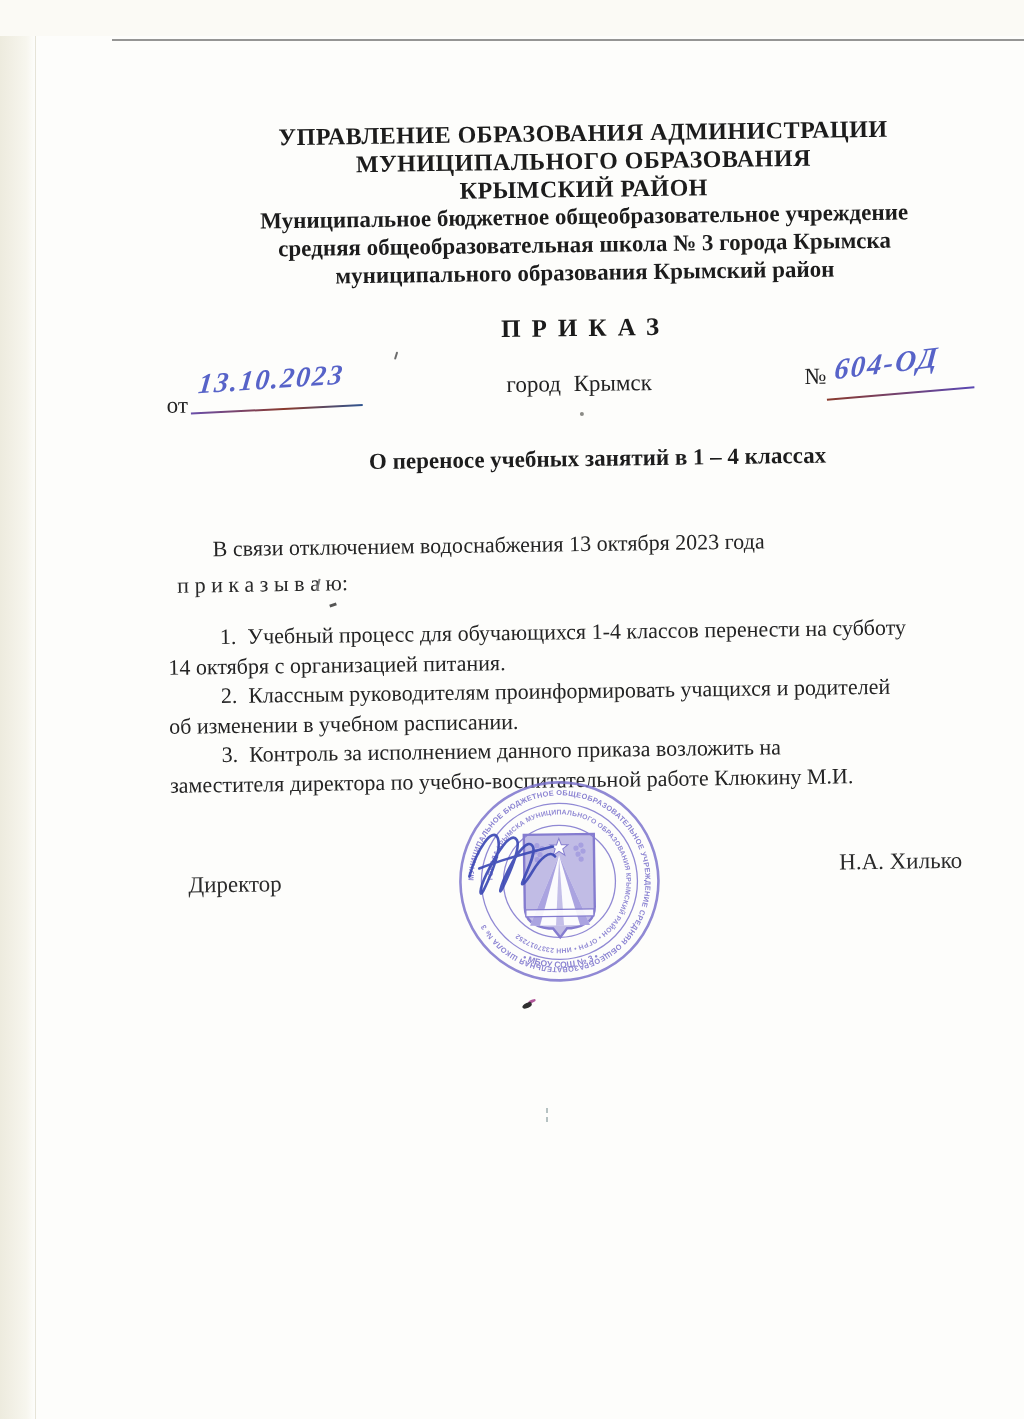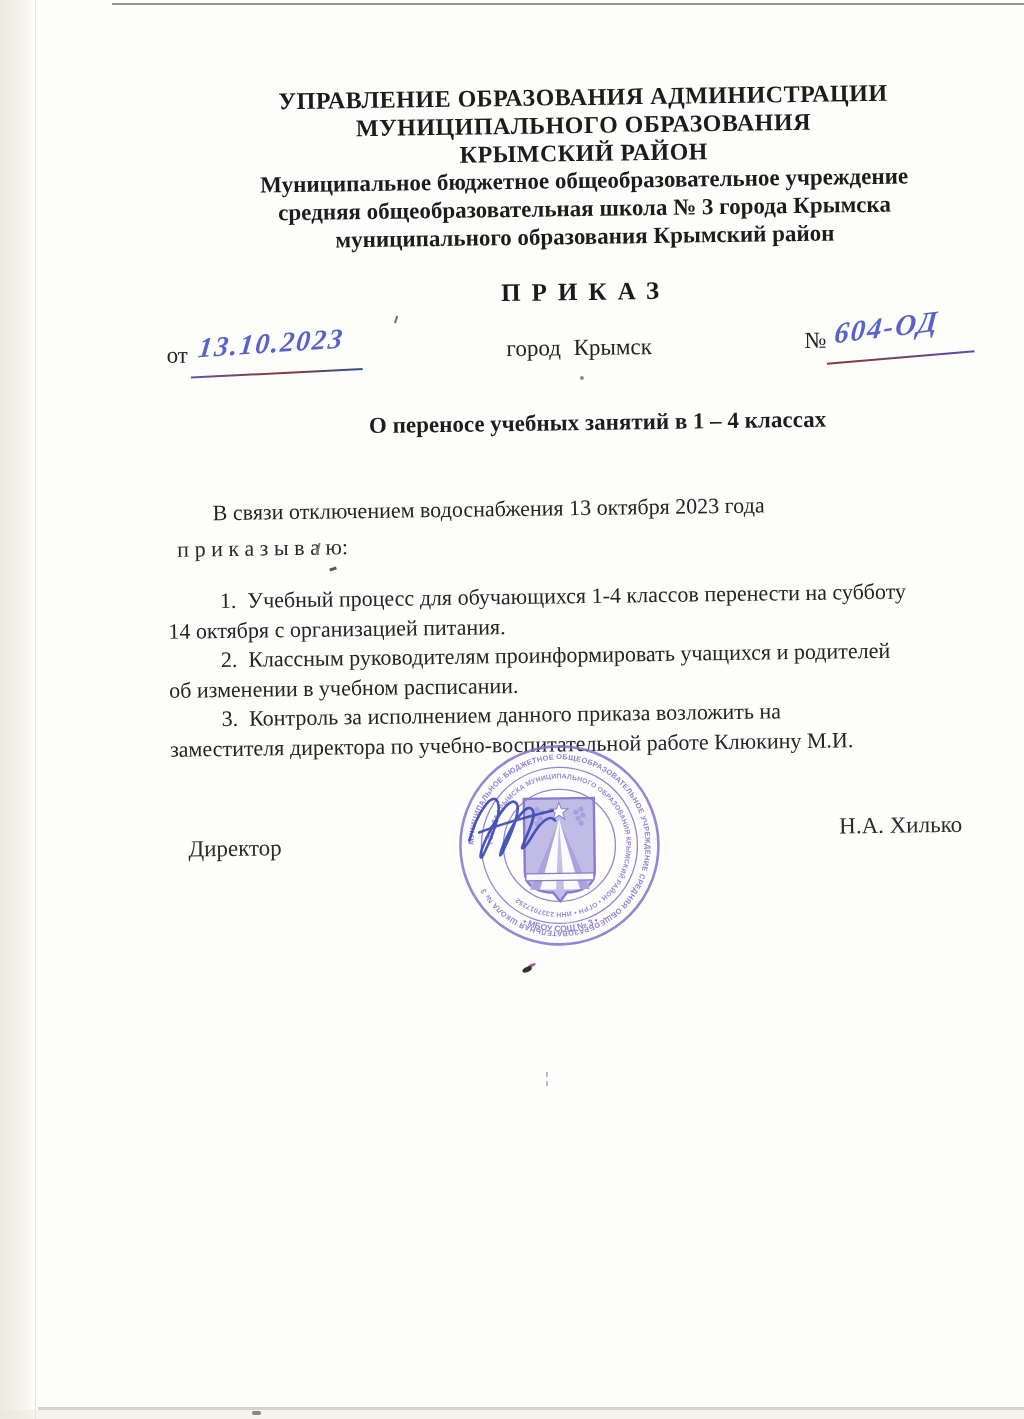--- a/index.html
+++ b/index.html
@@ -4,21 +4,21 @@
 <style>
   * { margin:0; padding:0; box-sizing:border-box; }
   html,body { width:1024px; height:1419px; }
   body {
     position:relative;
     background:#fbfaf5;
     font-family:"Liberation Serif", serif;
     color:#222;
     overflow:hidden;
   }
-  .paper { position:absolute; inset:0; background:#fdfdfb; }
+  .paper { position:absolute; inset:0; background:#fdfdfb;margin-top:36px; }
   .scan-left-band {
     position:absolute; left:0; top:0; bottom:0; width:36px;
     background:linear-gradient(90deg,#edebde 0%,#f1efe4 30%,#f7f6ee 75%,#fdfdfb 100%);
     border-right:1px solid #e6e4d8;
   }
   .scan-top-line {
     position:absolute; top:3px; left:112px; right:0; height:2px;
     background:#3f3f3f; opacity:.55;
   }
   .scan-bottom-line {
@@ -39,21 +39,21 @@
     text-align:center; font-weight:bold; color:#1c1c1c;
   }
   .letterhead .org-line   { font-size:24px; line-height:28px; letter-spacing:.5px; }
   .letterhead .school-line{ font-size:23px; line-height:28px; }
   .order-title {
     position:absolute; top:279px; left:184px; width:812px;
     text-align:center; font-weight:bold; font-size:25px;
     letter-spacing:11px; color:#1b1b1b;
   }
   .date-row { position:absolute; top:328px; left:170px; right:40px; height:48px; }
-  .date-label { position:absolute; left:0; top:10px; font-size:23px; }
+  .date-label { position:absolute; left:0; top:24px; font-size:23px; }
   .handwriting {
     font-style:italic; font-weight:bold; color:#5763c8;
     letter-spacing:2px; white-space:nowrap;
   }
   .date-value {
     position:absolute; left:32px; top:-4px; font-size:28px;
     transform:rotate(-3deg) skewX(-10deg);
   }
   .date-underline {
     position:absolute; left:24px; top:41px; width:172px; height:2px;

